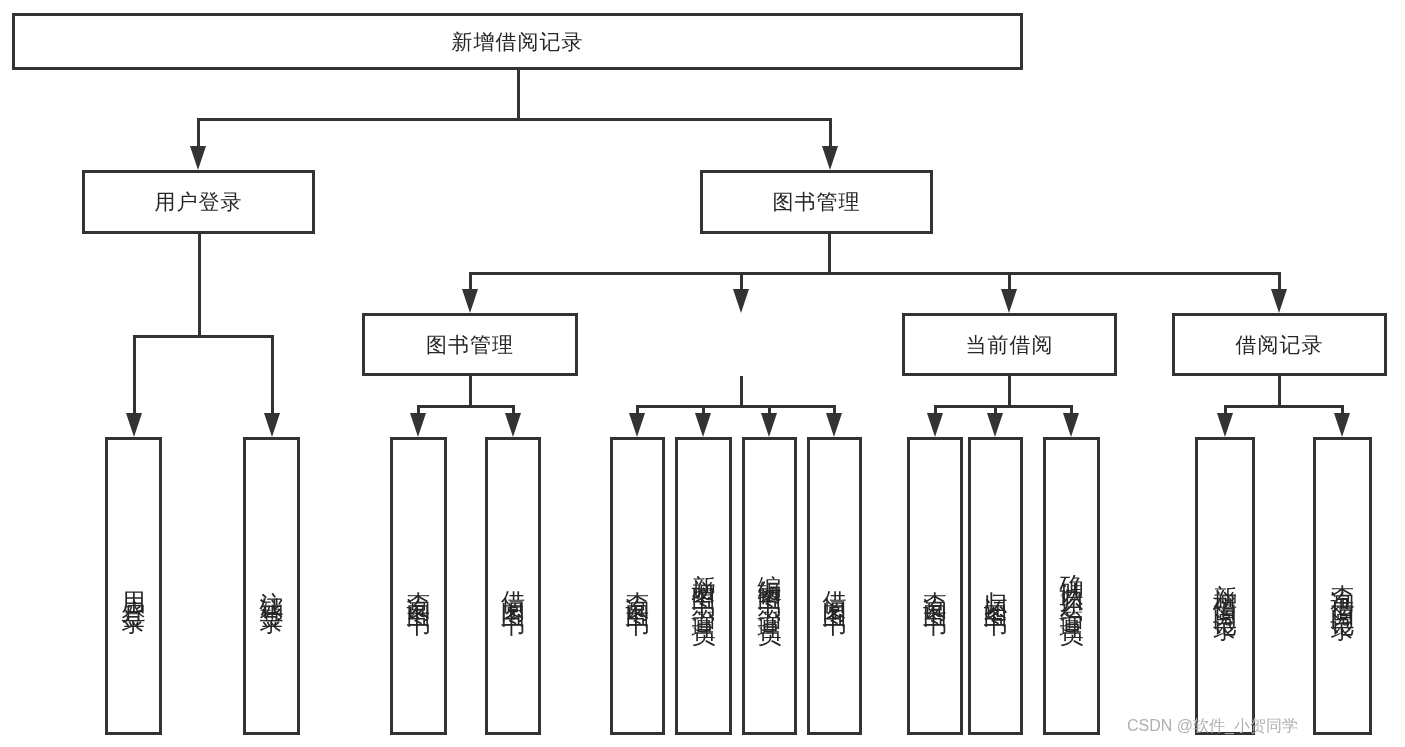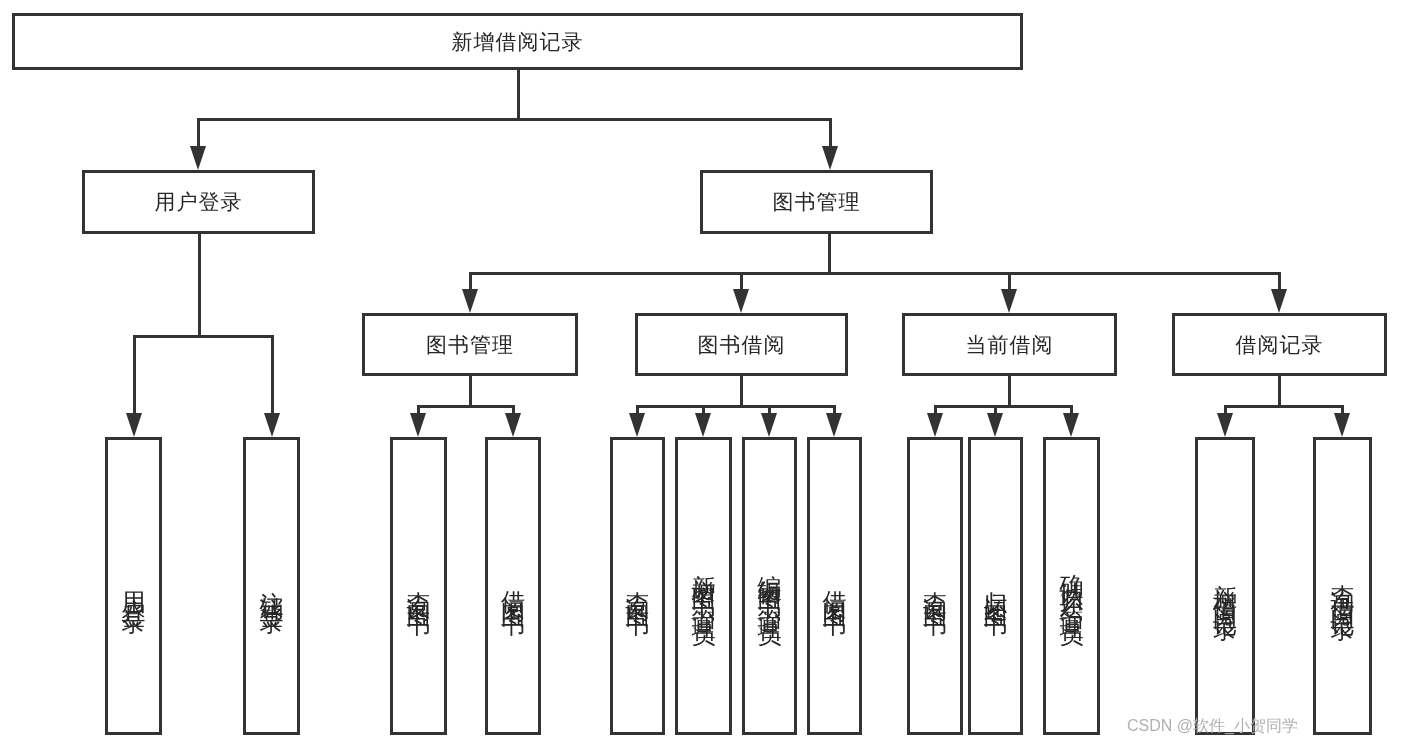--- a/index.html
+++ b/index.html
@@ -108,23 +108,20 @@
   <div class="vl" style="left:740px; top:272px; height:23px;"></div>
   <div class="arrow" style="left:733px; top:289px;"></div>
   <div class="vl" style="left:1008px; top:272px; height:23px;"></div>
   <div class="arrow" style="left:1001px; top:289px;"></div>
   <div class="vl" style="left:1278px; top:272px; height:23px;"></div>
   <div class="arrow" style="left:1271px; top:289px;"></div>
 
   <div class="box" style="left:362px; top:313px; width:216px; height:63px;">
     <span>图书管理</span>
   </div>
-  <div class="box" style="left:635px; top:313px; width:213px; height:63px;">
-    <span>图书借阅</span>
-  </div>
   <div class="box" style="left:1172px; top:313px; width:215px; height:63px;">
     <span>借阅记录</span>
   </div>
   <div class="box" style="left:902px; top:313px; width:215px; height:63px;">
     <span>当前借阅</span>
   </div>
 
   <div class="vl" style="left:469px; top:376px; height:32px;"></div>
   <div class="hl" style="left:417px; top:405px; width:98px;"></div>
   <div class="vl" style="left:417px; top:405px; height:14px;"></div>

